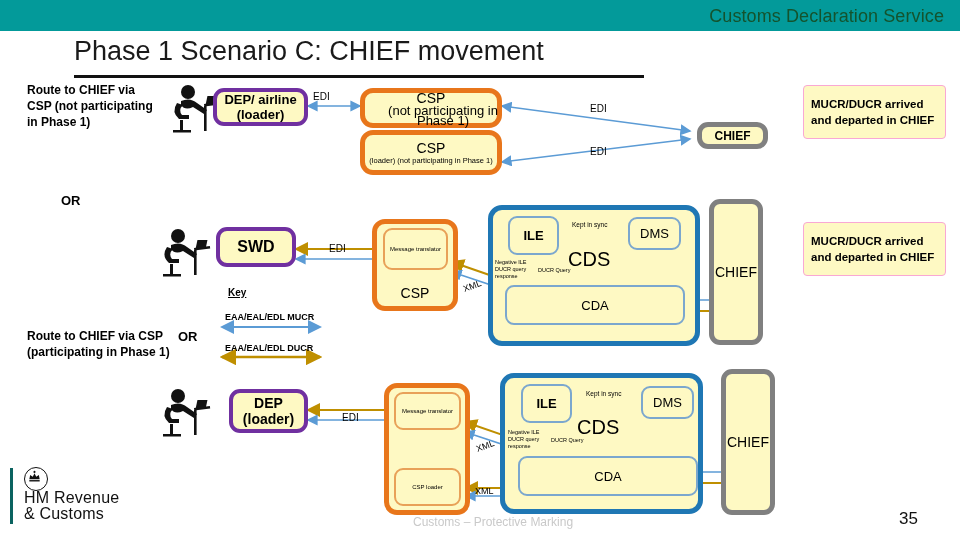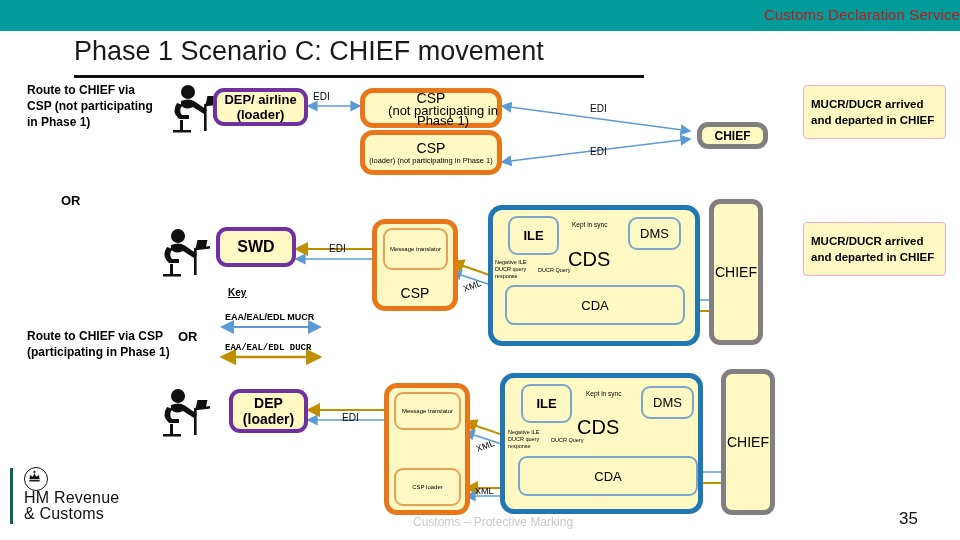--- a/index.html
+++ b/index.html
@@ -5,21 +5,21 @@
   html,body{margin:0;padding:0;}
   body{
     width:960px;height:540px;background:#ffffff;overflow:hidden;position:relative;
     font-family:"Liberation Sans", sans-serif;
   }
   #slide{position:absolute;left:0;top:0;width:960px;height:540px;}
 
   
   .topbar{position:absolute;left:0;top:0;width:960px;height:31px;background:#039A9A;}
   .topbar-title{
-    position:absolute;right:0;top:6px;color:#b91c1c;font-size:15px;
+    position:absolute;right:16px;top:6px;color:#14532d;font-size:18px;
     letter-spacing:.1px;white-space:nowrap;
   }
   .slide-title{
     position:absolute;left:74px;top:36px;width:570px;
     font-size:27px;color:#1a1a1a;white-space:nowrap;
     border-bottom:3px solid #111;padding-bottom:8px;
   }
 
   
   .lbl{position:absolute;color:#000;}
@@ -214,21 +214,21 @@
   <div class="rbox grey" style="left:709px;top:199px;width:54px;height:146px;font-size:14px;">
     <span>CHIEF</span>
   </div>
 
   <div class="rbox plain" style="left:803px;top:222px;width:143px;height:54px;justify-content:flex-start;padding-left:7px;">
     <span class="bold" style="font-size:11.5px;line-height:16px;text-align:left;">MUCR/DUCR arrived and departed in CHIEF</span>
   </div>
 
   <div class="lbl bold" style="left:228px;top:287px;font-size:10px;text-decoration:underline;">Key</div>
   <div class="lbl bold" style="left:225px;top:312px;font-size:9px;">EAA/EAL/EDL MUCR</div>
-  <div class="lbl bold" style="left:225px;top:343px;font-size:9px;font-family:Liberation Mono, monospace;">EAA/EAL/EDL DUCR</div>
+  <div class="lbl bold" style="left:225px;top:343px;font-size:9px;">EAA/EAL/EDL DUCR</div>
 
   <div class="lbl bold" style="left:27px;top:328px;width:145px;font-size:12px;line-height:16px;">Route to CHIEF via CSP (participating in Phase 1)</div>
 
   <div class="person" style="left:158px;top:388px;width:54px;height:52px;">
     <svg viewBox="0 0 54 52" width="54" height="52">
       <circle cx="20" cy="8" r="7" fill="#111"></circle>
       <path d="M13 17 q9 -4 16 2 l10 7 l-3 4 l-11 -7 q-8 4 -12 -2 z" fill="#111"></path>
       <path d="M9 19 q-6 9 2 16 l10 0 l0 -4 l-7 0 q-4 -5 1 -10 z" fill="#111"></path>
       <rect x="12" y="36" width="3" height="11" fill="#111"></rect>
       <rect x="5" y="46" width="18" height="2.5" fill="#111"></rect>

